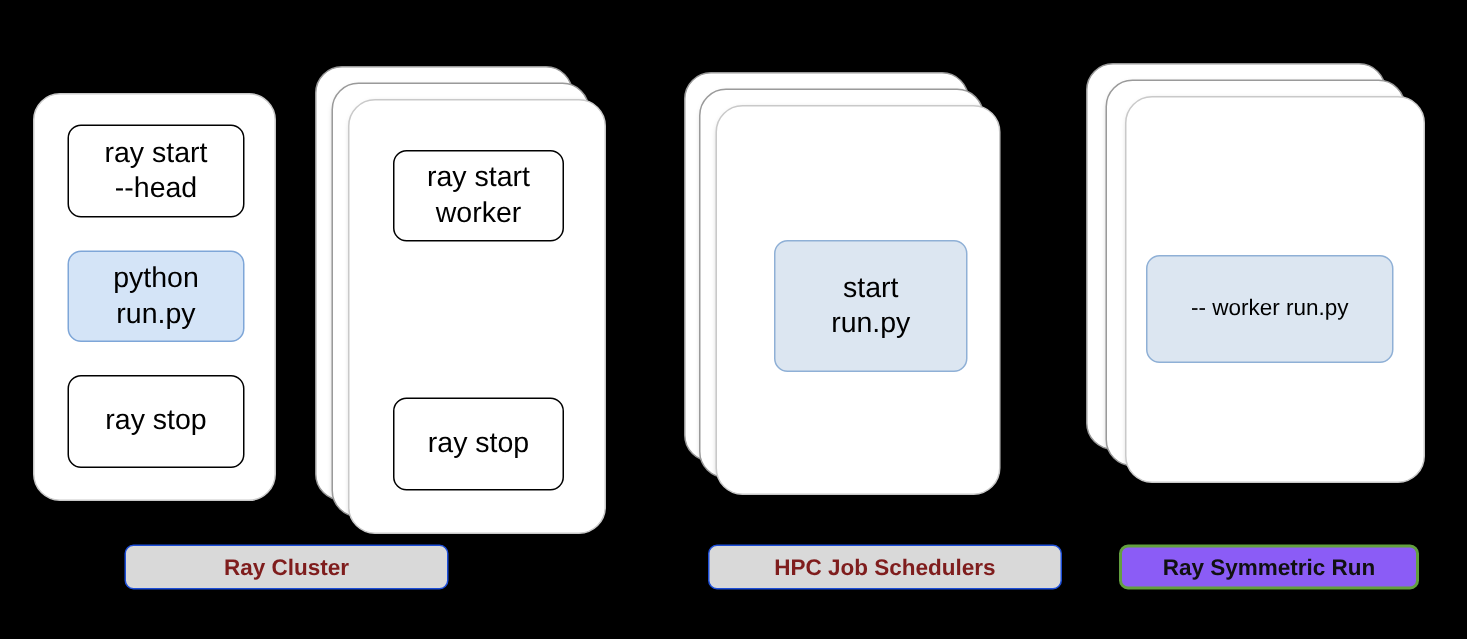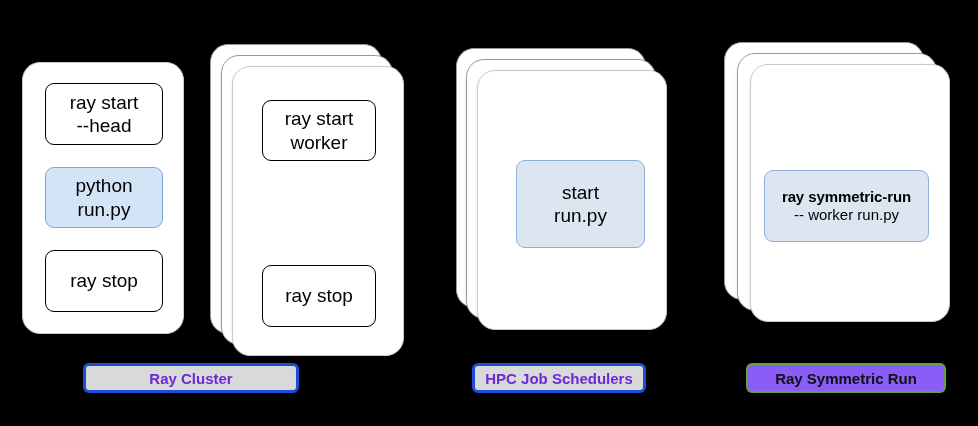--- a/index.html
+++ b/index.html
@@ -48,23 +48,23 @@
 
   
   .pill {
     position: absolute;
     display: flex;
     align-items: center;
     justify-content: center;
     border-radius: 6px;
     font-weight: bold;
     font-size: 15px;
-    color: #6d28d9;
+    color: #7f1d1d;
     background: #d9d9d9;
-    border: 3px solid #1d4ed8;
+    border: 1px solid #1d4ed8;
     box-shadow: 1px 2px 3px rgba(0,0,0,0.35);
   }
   .pill.green {
     background: #8b5cf6;
     border: 2px solid #63a03f;
     color: #111111;
   }
 </style>
 </head>
 <body>
@@ -92,26 +92,25 @@
 
   <div class="pill" style="left:83px; top:363px; width:216px; height:30px;">Ray Cluster</div>
 
   <div class="card back" style="left:456px; top:48px; width:190px; height:260px;"></div>
   <div class="card back" style="left:466px; top:59px; width:190px; height:260px;"></div>
   <div class="card front" style="left:477px; top:70px; width:190px; height:260px;"></div>
 
   <div class="box blue-dim" style="left:516px; top:160px; width:129px; height:88px;">start
 run.py</div>
 
-  <div class="pill" style="left:472px; top:363px; width:174px; height:30px;">HPC Job Schedulers</div>
+  <div class="pill" style="left:472px; top:363px; width:236px; height:30px;">HPC Job Schedulers</div>
 
   <div class="card back" style="left:724px; top:42px; width:200px; height:258px;"></div>
   <div class="card back" style="left:737px; top:53px; width:200px; height:258px;"></div>
   <div class="card front" style="left:750px; top:64px; width:200px; height:258px;"></div>
 
   <div class="box blue-dim" style="left:764px; top:170px; width:165px; height:72px; white-space:normal;">
-    <span class="line-bold">ray symmetric-run</span>
     <span class="line-sub">-- worker run.py</span>
   </div>
 
   <div class="pill green" style="left:746px; top:363px; width:200px; height:30px;">Ray Symmetric Run</div>
 
 </div>
 
 </body></html>

